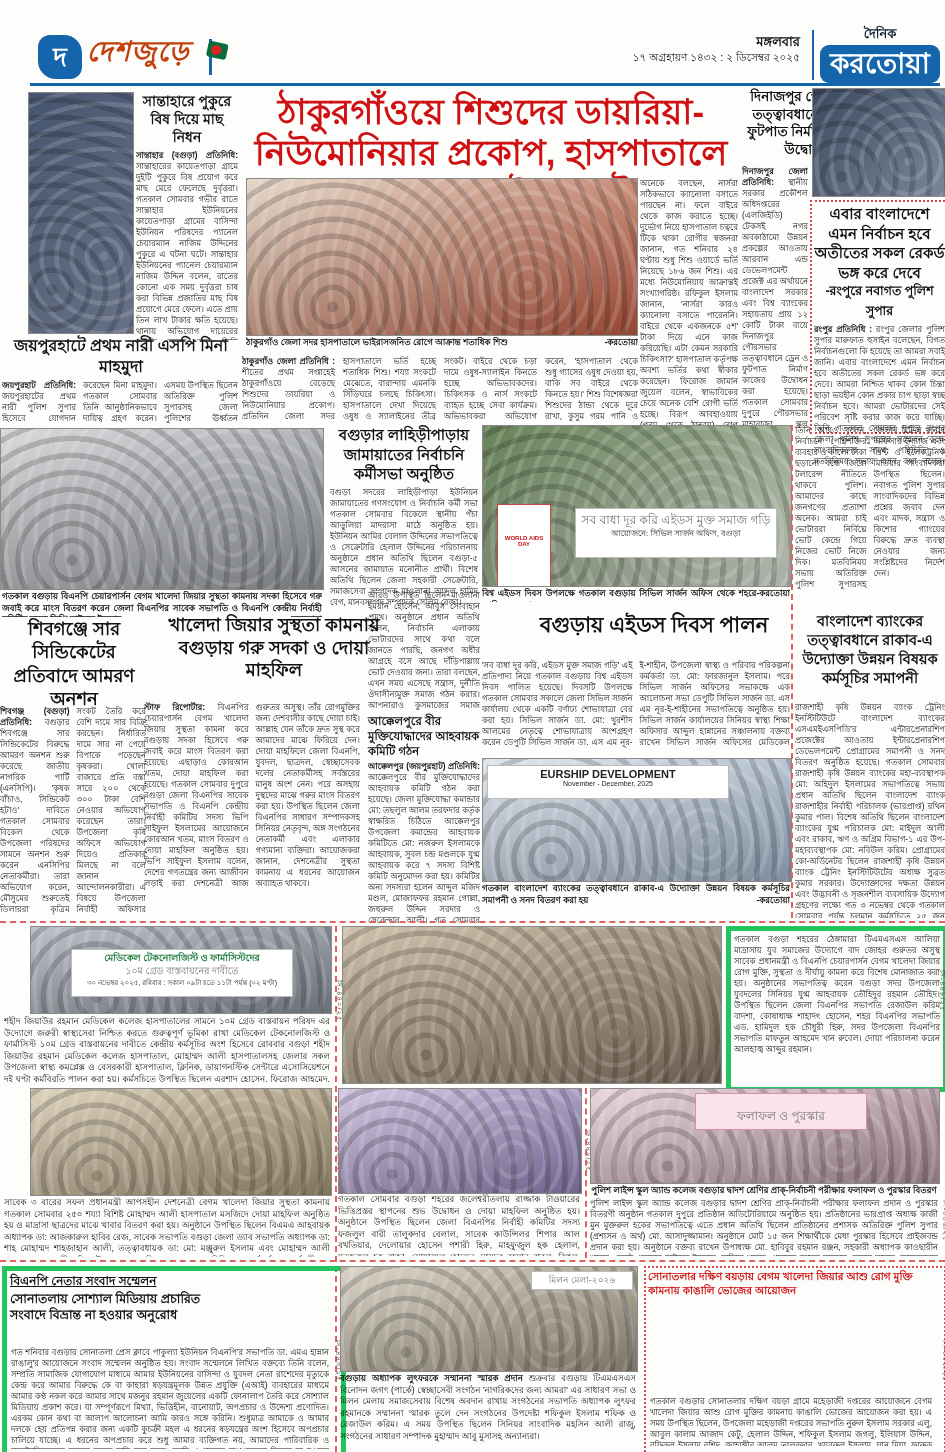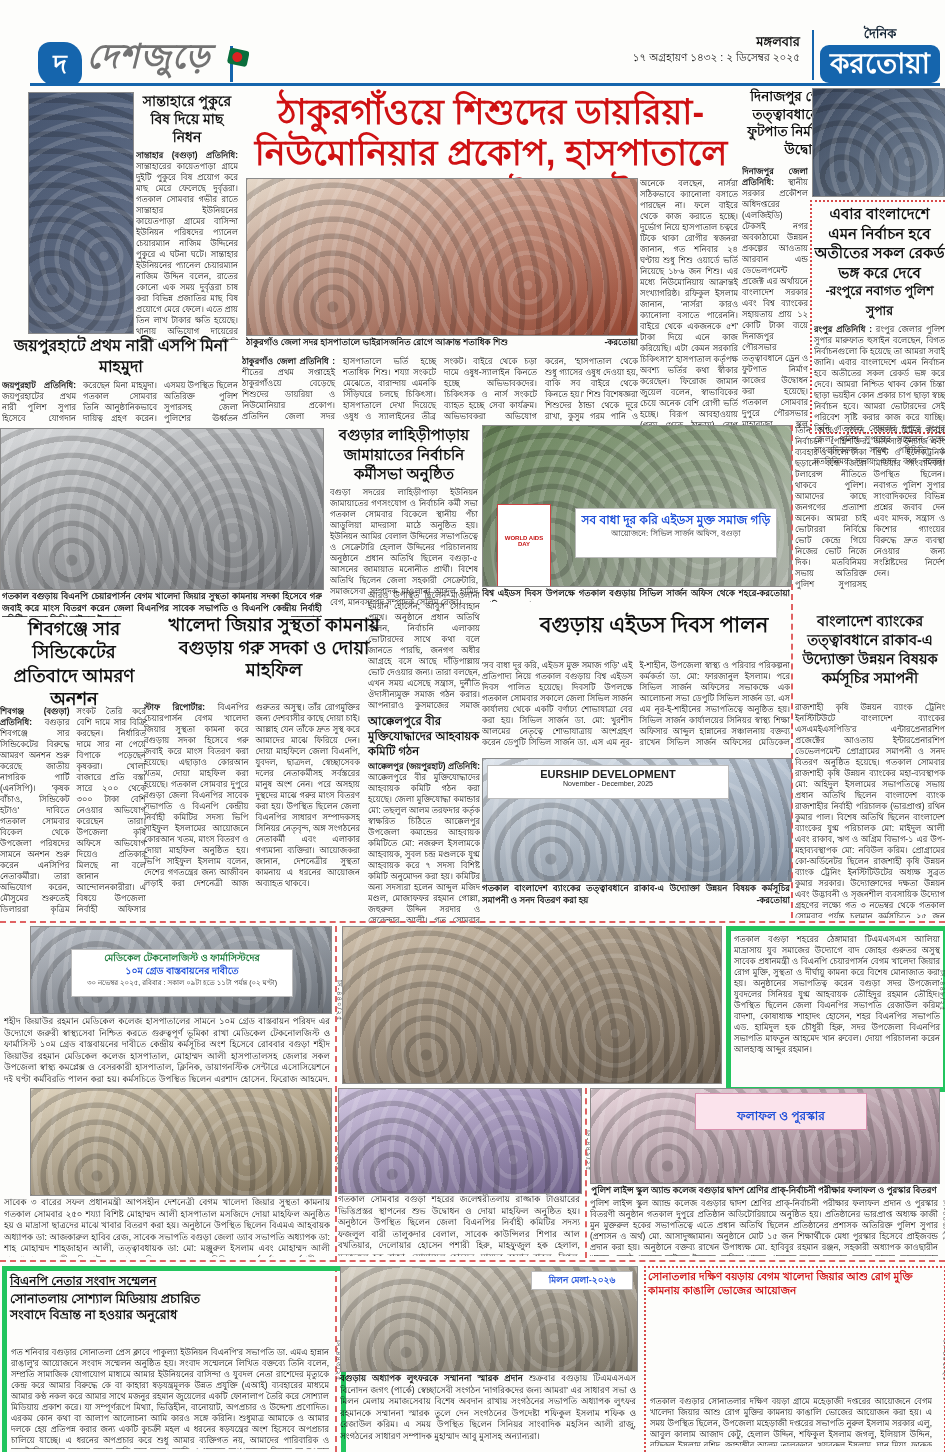--- a/index.html
+++ b/index.html
@@ -1,20 +1,20 @@
 <!DOCTYPE html>
 <html><head>
 <meta charset="utf-8">
 <style>
   html,body{margin:0;padding:0;background:#e8e8e8;}
   #page{position:relative;width:945px;height:1452px;background:#fdfdfb;margin:0 auto;overflow:hidden;
         font-family:"Liberation Sans","DejaVu Sans",sans-serif;color:#111;}
   .abs{position:absolute;}
   
-  .brandword{font-weight:bold;color:#737373;font-size:34px;letter-spacing:1px;font-style:italic;}
+  .brandword{font-weight:bold;color:#c2410c;font-size:28px;letter-spacing:1px;font-style:italic;}
   .crest{display:inline-block;width:44px;height:44px;background:#1565ad;border-radius:12px 18px 12px 18px;
          color:#fff;font-size:26px;font-weight:bold;text-align:center;line-height:44px;vertical-align:middle;}
   .dateblk{text-align:right;line-height:1.3;}
   .day{font-weight:bold;font-size:13px;}
   .dline{font-size:10.5px;}
   .mast-top{font-weight:bold;font-size:13px;text-align:center;color:#123;}
   .mast{background:#1565ad;color:#fff;font-weight:bold;font-size:28px;text-align:center;border-radius:9px;
         padding:2px 8px;line-height:1.2;}
   .bluerule{border-top:3px solid #1565ad;}
   .vsep{border-left:2px solid #1565ad;}
@@ -35,21 +35,21 @@
   .capn{font-weight:normal;}
   .credit{font-weight:bold;float:right;}
   
   .photo{border:1px solid #8a8a8a;position:absolute;overflow:hidden;background:linear-gradient(150deg,var(--p1,#cfcfcf),var(--p2,#8a8a8a));}
   .photo::after{content:"";position:absolute;inset:0;
     background:
       repeating-radial-gradient(circle at 22% 82%, rgba(0,0,0,.17) 0 5px, rgba(0,0,0,0) 6px 17px),
       repeating-radial-gradient(circle at 72% 68%, rgba(255,255,255,.14) 0 4px, rgba(255,255,255,0) 5px 15px),
       linear-gradient(rgba(255,255,255,.06),rgba(0,0,0,.16));}
   .banner{position:absolute;background:#fff;border:1px solid #bbb;text-align:center;overflow:hidden;z-index:2;}
-  .banner .r{color:#1d4ed8;font-weight:bold;}
+  .banner .r{color:#737373;font-weight:normal;}
   .banner .g{color:#1b7a3a;font-weight:bold;}
   .banner .k{color:#222;}
   .ribbonsign{position:absolute;background:#fff;border:1px solid #c44;color:#c41111;font-weight:bold;text-align:center;z-index:2;overflow:hidden;}
   
   .dash-h{border-top:2px dashed #e06262;}
   .dash-v{border-left:2px dashed #e06262;}
   .boxed{border:5px solid #22c55e;}
   .redbox{border:2px dotted #d84a4a;}
   .vcode{font-size:7px;color:#333;writing-mode:vertical-rl;letter-spacing:1px;}
   .subhead{font-weight:bold;font-size:12.5px;text-align:center;}

